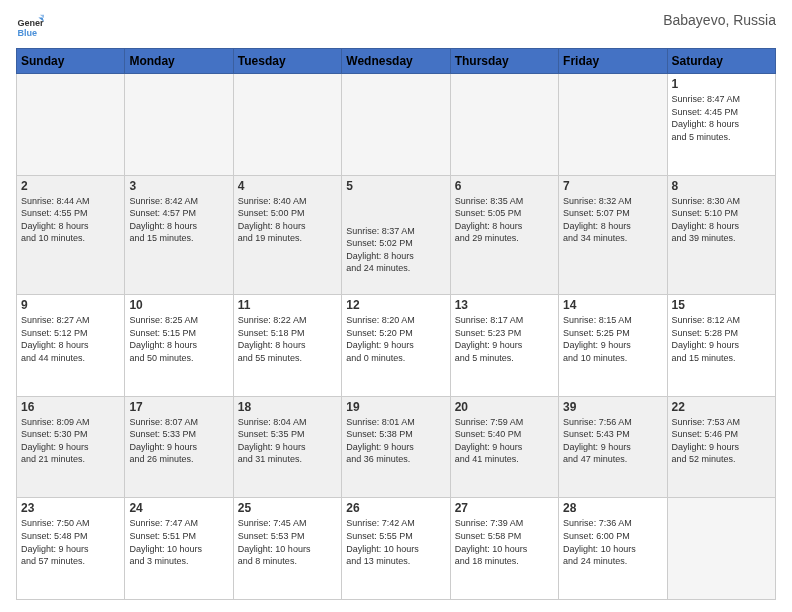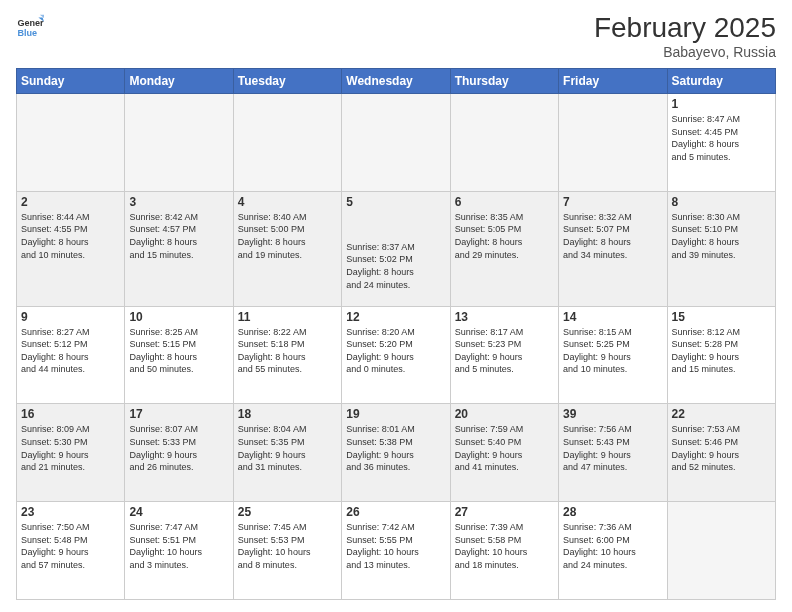--- a/index.html
+++ b/index.html
@@ -46,21 +46,21 @@
     }
     .calendar {
       flex: 1;
       border: 1px solid #ccc;
       border-collapse: collapse;
       width: 100%;
       table-layout: fixed;
     }
     .calendar th {
       background-color: #4472c4;
-      color: #ffffff;
+      color: #000000;
       font-size: 12px;
       font-weight: bold;
       padding: 5px 4px;
       text-align: left;
       border: 1px solid #3a5fa0;
     }
     .calendar td {
       vertical-align: top;
       border: 1px solid #ccc;
       padding: 3px 4px;
@@ -94,21 +94,20 @@
   <div class="header">
     <div class="logo">
       <svg class="logo-icon" viewBox="0 0 40 40">
         <text x="2" y="20" font-size="13" font-weight="bold" fill="#333">General</text>
         <text x="2" y="34" font-size="13" font-weight="bold" fill="#4a90d9">Blue</text>
         <polygon points="32,8 40,14 38,8" fill="#4a90d9"></polygon>
         <polygon points="34,4 42,10 40,4" fill="#4a90d9" opacity="0.6"></polygon>
       </svg>
     </div>
     <div class="title-block">
-      <div class="month-year">February 2025</div>
       <div class="location">Babayevo, Russia</div>
     </div>
   </div>
 
   <table class="calendar">
     <thead>
       <tr>
       <th>Sunday</th>
           <th>Monday</th>
           <th>Tuesday</th>

